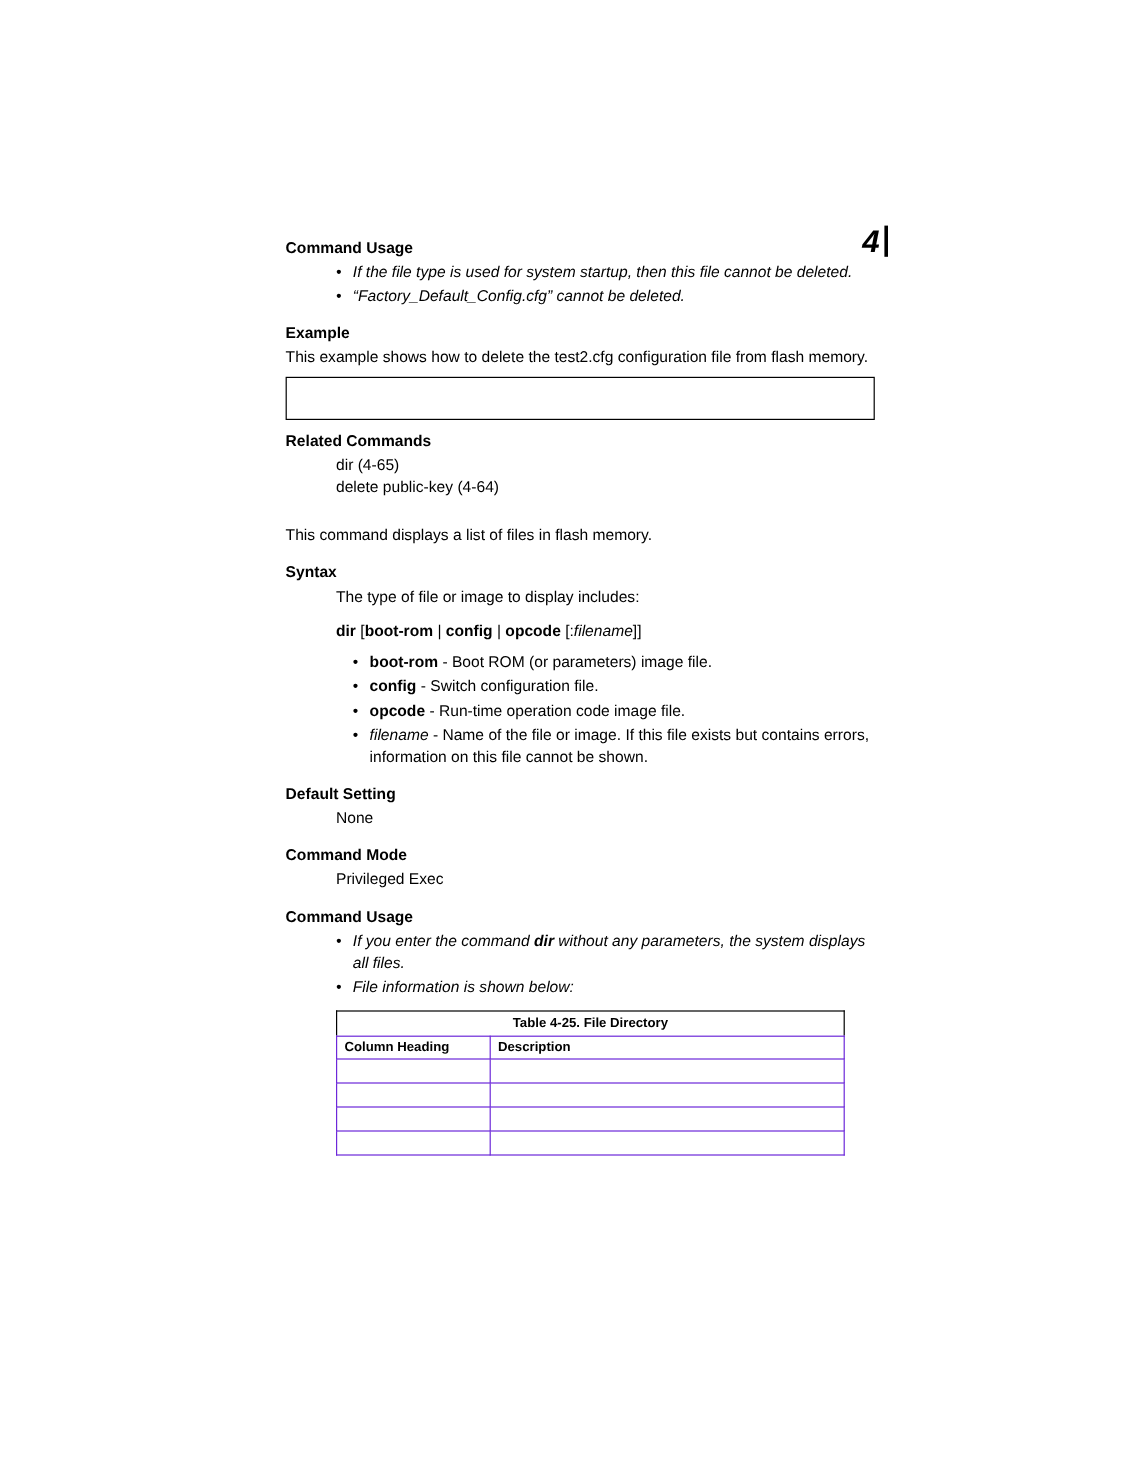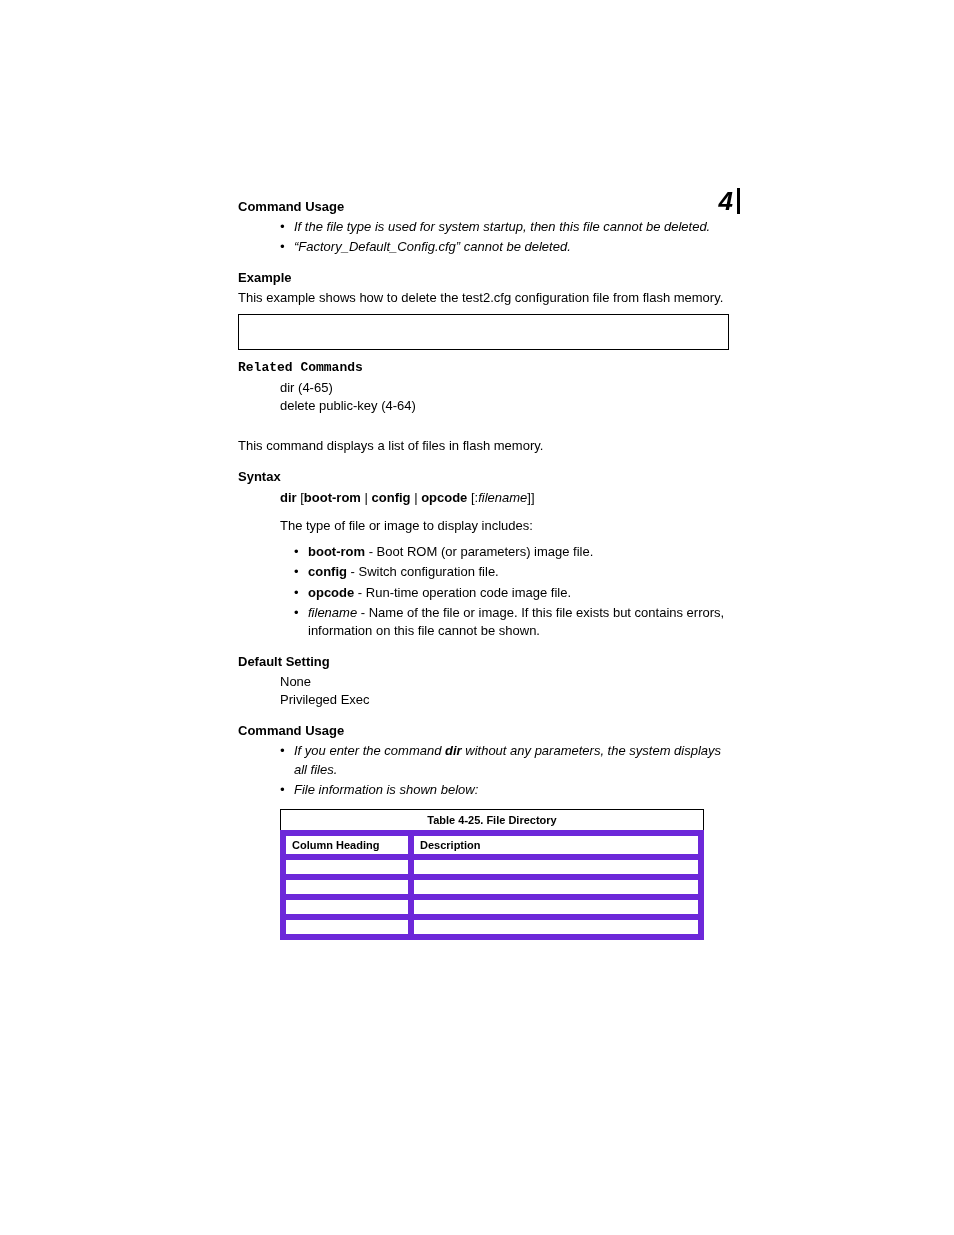--- a/index.html
+++ b/index.html
@@ -114,21 +114,21 @@
       font-size: 11px;
       padding: 4px 0;
       width: 424px;
     }
     .table-main {
       border-collapse: collapse;
       width: 424px;
       font-size: 11px;
     }
     .table-main th, .table-main td {
-      border: 6px solid #6d28d9;
+      border: 1px solid #6d28d9;
       text-align: left;
       padding: 3px 6px;
     }
     .table-main th {
       font-weight: bold;
     }
     .table-main .col1 {
       width: 128px;
     }
     .table-main td {
@@ -144,44 +144,45 @@
   <div class="heading">Command Usage</div>
   <ul class="bullet-list">
     <li>If the file type is used for system startup, then this file cannot be deleted.</li>
     <li>“Factory_Default_Config.cfg” cannot be deleted.</li>
   </ul>
 
   <div class="heading">Example</div>
   <div class="body-text">This example shows how to delete the test2.cfg configuration file from flash memory.</div>
   <div class="example-box"></div>
 
-  <div class="heading" style="margin-top:10px;font-family:Liberation Mono, monospace;">Related Commands</div>
+  <div class="heading" style="margin-top:10px;">Related Commands</div>
   <div class="indent-block">
     <div>dir (4-65)</div>
     <div>delete public-key (4-64)</div>
   </div>
 
   <div class="spacer"></div>
   <div class="body-text" style="margin-top:4px;">This command displays a list of files in flash memory.</div>
 
   <div class="heading">Syntax</div>
+  <div class="syntax-line">The type of file or image to display includes:</div>
   <div class="syntax-line">
     <span class="bold">dir</span><span> [</span><span class="bold">boot-rom</span><span> | </span><span class="bold">config</span><span> | </span><span class="bold">opcode</span><span> [:</span><span class="italic">filename</span><span>]]</span>
   </div>
-  <div class="syntax-line">The type of file or image to display includes:</div>
   <ul class="sub-bullet-list">
     <li><span class="bold">boot-rom</span><span> - Boot ROM (or parameters) image file.</span></li>
     <li><span class="bold">config</span><span> - Switch configuration file.</span></li>
     <li><span class="bold">opcode</span><span> - Run-time operation code image file.</span></li>
     <li><span class="italic">filename</span><span> - Name of the file or image. If this file exists but contains errors, information on this file cannot be shown.</span></li>
   </ul>
 
   <div class="heading">Default Setting</div>
   <div class="indent-block">None</div>
 
+  <div class="heading">Command Mode</div>
   <div class="indent-block">Privileged Exec</div>
 
   <div class="heading">Command Usage</div>
   <ul class="bullet-list">
     <li><span>If you enter the command </span><span class="bold">dir</span><span> without any parameters, the system displays all files.</span></li>
     <li>File information is shown below:</li>
   </ul>
 
   <div class="table-wrapper">
     <div class="table-title">Table 4-25.  File Directory</div>

